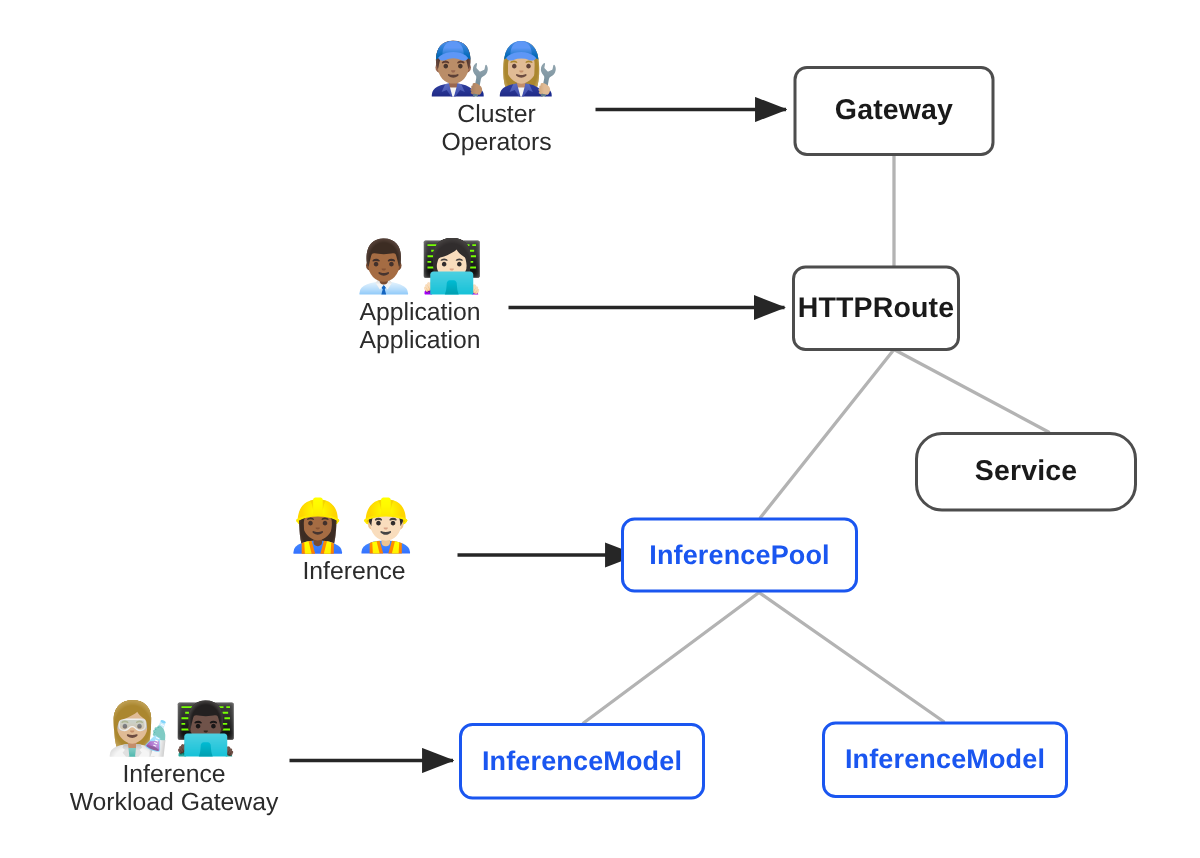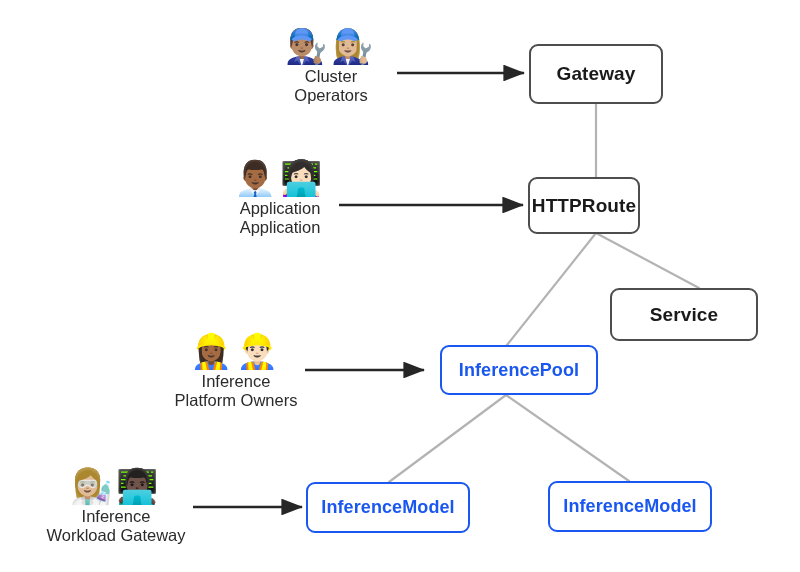--- a/index.html
+++ b/index.html
@@ -116,37 +116,36 @@
     <div class="persona-label">
       <span>Application</span>
       <span>Application</span>
     </div>
   </div>
 
   <div class="persona" style="left:160px; top:333px; width:152px;">
     <div class="persona-emoji">👷🏾‍♀️👷🏻‍♂️</div>
     <div class="persona-label">
       <span>Inference</span>
-      <span>Platform Owners</span>
     </div>
   </div>
 
   <div class="persona" style="left:40px; top:468px; width:152px;">
     <div class="persona-emoji">👩🏼‍🔬👨🏿‍💻</div>
     <div class="persona-label">
       <span>Inference</span>
       <span>Workload Gateway</span>
     </div>
   </div>
 
   <div class="node core" style="left:529px; top:44px; width:134px; height:60px;">Gateway</div>
 
   <div class="node core" style="left:528px; top:177px; width:112px; height:57px;">HTTPRoute</div>
 
-  <div class="node core" style="left:610px; top:288px; width:148px; height:53px;">Service</div>
+  <div class="node core" style="left:610px; top:288px; width:148px; height:53px;border-radius:18px;">Service</div>
 
-  <div class="node crd" style="left:440px; top:345px; width:158px; height:50px;">InferencePool</div>
+  <div class="node crd" style="left:414px; top:345px; width:158px; height:50px;">InferencePool</div>
 
   <div class="node crd" style="left:306px; top:482px; width:164px; height:51px;">InferenceModel</div>
 
   <div class="node crd" style="left:548px; top:481px; width:164px; height:51px;">InferenceModel</div>
 
 </div>
 
 </body></html>

